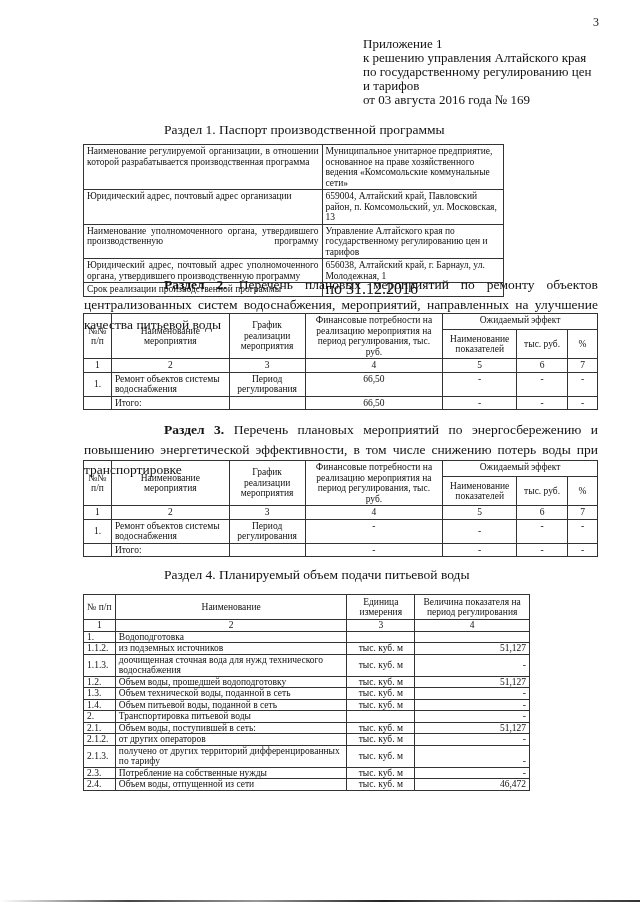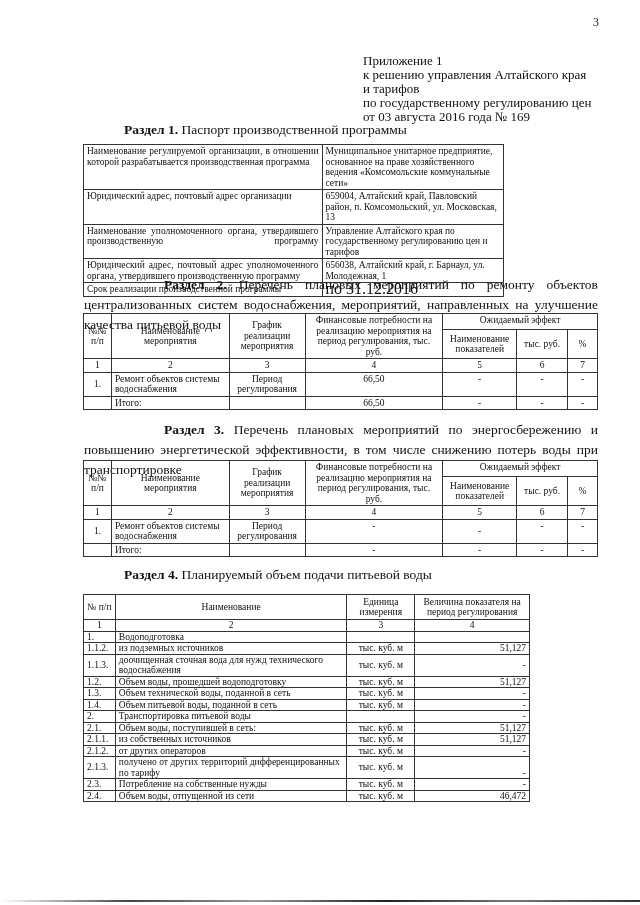--- a/index.html
+++ b/index.html
@@ -1,42 +1,42 @@
 <!DOCTYPE html>
 <html><head>
 <meta charset="utf-8">
 <style>
   html, body { margin: 0; padding: 0; background: #fff; }
   body { width: 640px; height: 905px; position: relative; overflow: hidden; font-family: "Liberation Serif", "DejaVu Serif", serif; color: #111; }
   .abs { position: absolute; }
   .page-num { left: 593px; top: 15px; font-size: 12px; }
-  .appendix { left: 363px; top: 37px; font-size: 13px; line-height: 14px; margin-top: 17px; }
+  .appendix { left: 363px; top: 37px; font-size: 13px; line-height: 14px; }
   .appendix div { white-space: nowrap; }
   .sec-title { font-size: 13.5px; white-space: nowrap; }
-  .sec-title b { font-weight: bold; }
+  .sec-title b { font-weight: normal; margin-left: 40px; }
   .sec-para { font-size: 13.5px; line-height: 20px; text-align: justify; }
   table { border-collapse: collapse; position: absolute; font-size: 9.5px; line-height: 10.5px; }
   td, th { border: 1px solid #333; padding: 1px 3px; vertical-align: top; font-weight: normal; }
   .c { text-align: center; }
   .r { text-align: right; }
   .vm { vertical-align: middle; }
   #t1 td { font-size: 9.5px; }
   #t4 td { padding: 0 3px; height: 10px; }
   .bottom-line { left: 0; top: 900px; width: 640px; height: 2px; background: linear-gradient(90deg,#fff 0%,#444 20%,#999 40%,#222 60%,#777 80%,#333 100%); }
 </style>
 </head>
 <body>
 
 <div class="abs page-num">3</div>
 
 <div class="abs appendix">
   <div>Приложение 1</div>
   <div>к решению управления Алтайского края</div>
+  <div>по государственному регулированию цен</div>
   <div>и тарифов</div>
-  <div>по государственному регулированию цен</div>
   <div>от 03 августа 2016 года № 169</div>
 </div>
 
 <div class="abs sec-title" style="left:124px; top:122px;">
   <b>Раздел 1.</b>
   <span>Паспорт производственной программы</span>
 </div>
 
 <table id="t1" style="left:83px; top:144px; width:421px;">
   <colgroup>
@@ -250,26 +250,20 @@
         <td class="c"></td>
         <td class="r">-</td>
       </tr>
   <tr>
         <td>2.1.</td>
         <td>Объем воды, поступившей в сеть:</td>
         <td class="c">тыс. куб. м</td>
         <td class="r">51,127</td>
       </tr>
   <tr>
-        <td>2.1.1.</td>
-        <td>из собственных источников</td>
-        <td class="c">тыс. куб. м</td>
-        <td class="r">51,127</td>
-      </tr>
-  <tr>
         <td>2.1.2.</td>
         <td>от других операторов</td>
         <td class="c">тыс. куб. м</td>
         <td class="r">-</td>
       </tr>
   <tr>
         <td class="vm">2.1.3.</td>
         <td>получено от других территорий дифференцированных по тарифу</td>
         <td class="c vm">тыс. куб. м</td>
         <td class="r" style="vertical-align:bottom">-</td>

